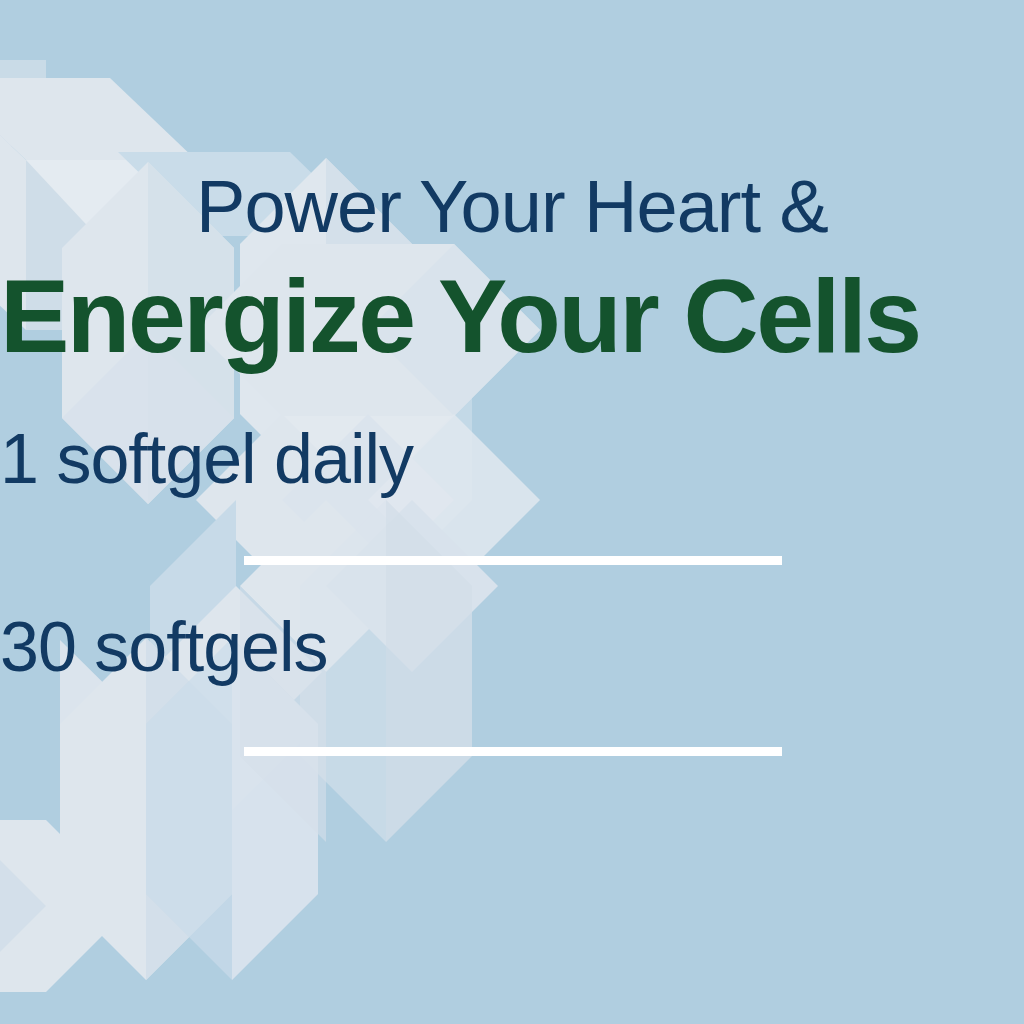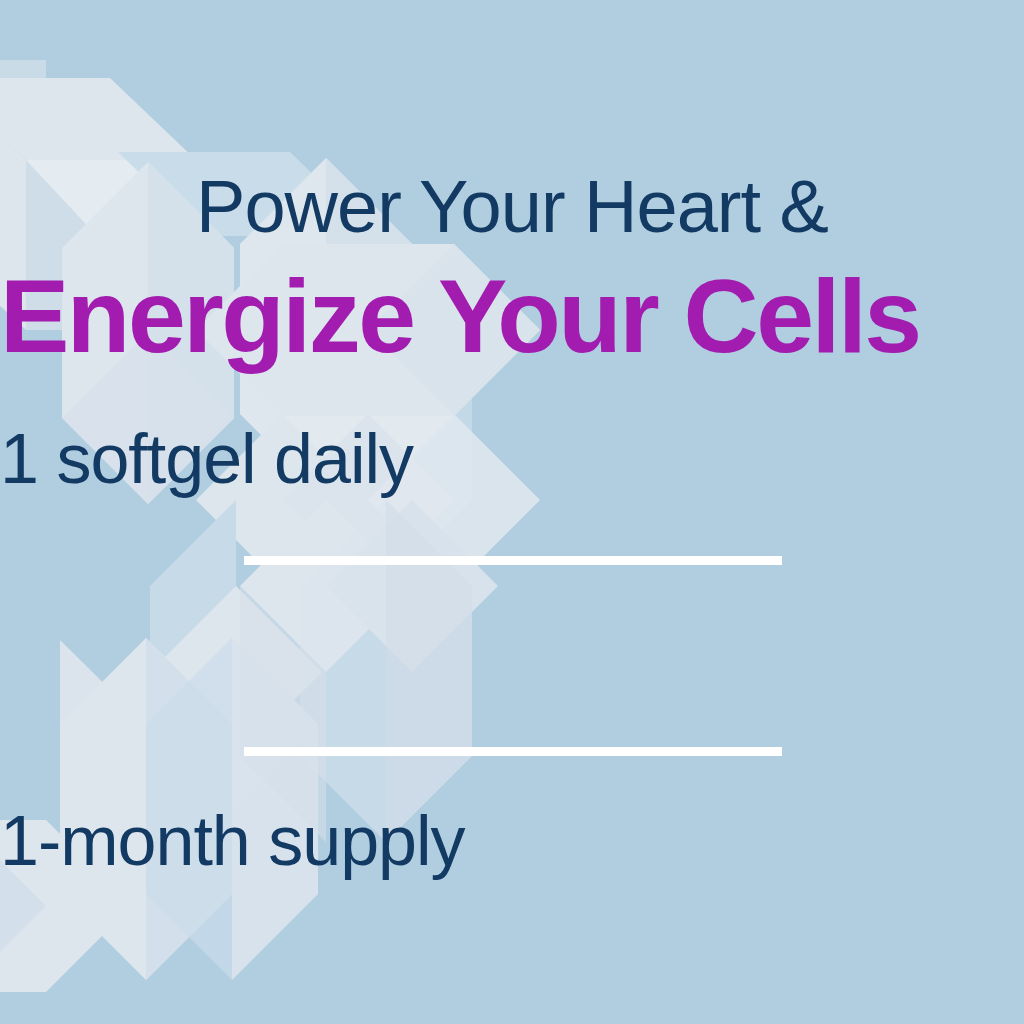--- a/index.html
+++ b/index.html
@@ -57,21 +57,21 @@
     line-height: 1;
     white-space: nowrap;
   }
 
   .headline {
     position: absolute;
     top: 264px;
     left: 0;
     width: 900px;
     text-align: center;
-    color: #a21caf;
+    color: #14532d;
     font-size: 104px;
     font-weight: 700;
     letter-spacing: -2.5px;
     line-height: 1;
     white-space: nowrap;
   }
 
   .fact {
     position: absolute;
     left: 0;
@@ -169,19 +169,19 @@
   <div id="content">
 
     <div class="eyebrow">Power Your Heart &amp;</div>
 
     <div class="headline">Energize Your Cells</div>
 
     <div class="fact fact-1">1 softgel daily</div>
 
     <div class="divider divider-1"></div>
 
+    <div class="fact fact-2">30 softgels</div>
 
     <div class="divider divider-2"></div>
 
-    <div class="fact fact-3">1-month supply</div>
 
   </div>
 </div>
 
 </body></html>

